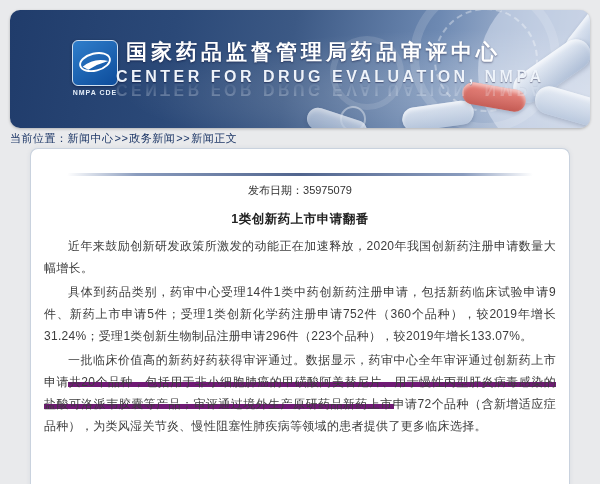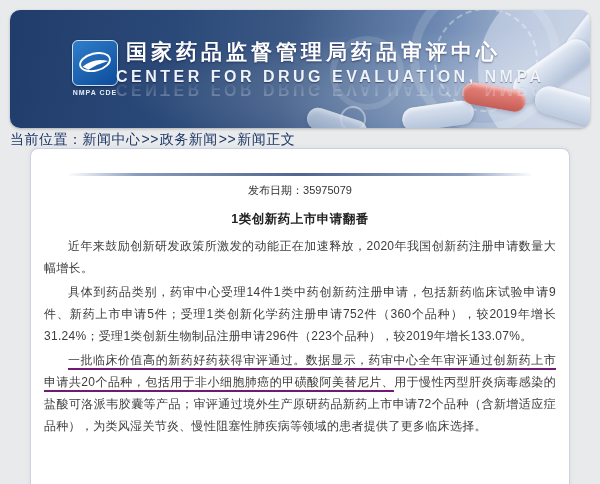--- a/index.html
+++ b/index.html
@@ -55,21 +55,21 @@
     text-shadow:0 1px 1px rgba(0,0,40,.4);
   }
   .banner-en.reflect{
     top:70px; transform:scaleY(-1); opacity:.28;
     -webkit-mask-image:linear-gradient(0deg,rgba(0,0,0,0) 10%,rgba(0,0,0,1) 90%);
     mask-image:linear-gradient(0deg,rgba(0,0,0,0) 10%,rgba(0,0,0,1) 90%);
   }
 
   
   .breadcrumb{
-    position:absolute; left:10px; top:131px; font-size:14px; color:#1c3666;
+    position:absolute; left:10px; top:131px; font-size:11px; color:#1c3666;
     letter-spacing:.5px;
   }
   .breadcrumb .crumb{ cursor:pointer; }
   .breadcrumb .sep{ margin:0 1px; }
 
   
   .content-box{
     position:absolute; left:30px; top:148px; width:540px; height:346px;
     background:#ffffff; border:1px solid #c9d2de; border-bottom:none;
     border-radius:8px 8px 0 0; box-shadow:0 0 5px rgba(40,60,100,.08);
@@ -86,21 +86,21 @@
   .pub-date{ text-align:center; font-size:11px; color:#333; margin-bottom:4px; }
   .sec-heading{
     text-align:center; font-size:12.5px; font-weight:bold; color:#222;
     margin:13px 0 7px 0; letter-spacing:.5px;
   }
   .para{
     font-size:12px; line-height:22px; color:#3c3c3c; text-align:justify;
     text-indent:2em; padding:0 5px; margin-bottom:2px; letter-spacing:.3px;
   }
   .red-underline{
-    border-bottom:2px solid #701a75; padding-bottom:1px;
+    border-bottom:5px solid #701a75; padding-bottom:15px;
   }
 </style>
 </head>
 <body>
 
 <div class="banner">
   <span class="disc"></span>
   <span class="ring ring1"></span>
   <span class="ring ring2"></span>
   <span class="ring ring3"></span>

